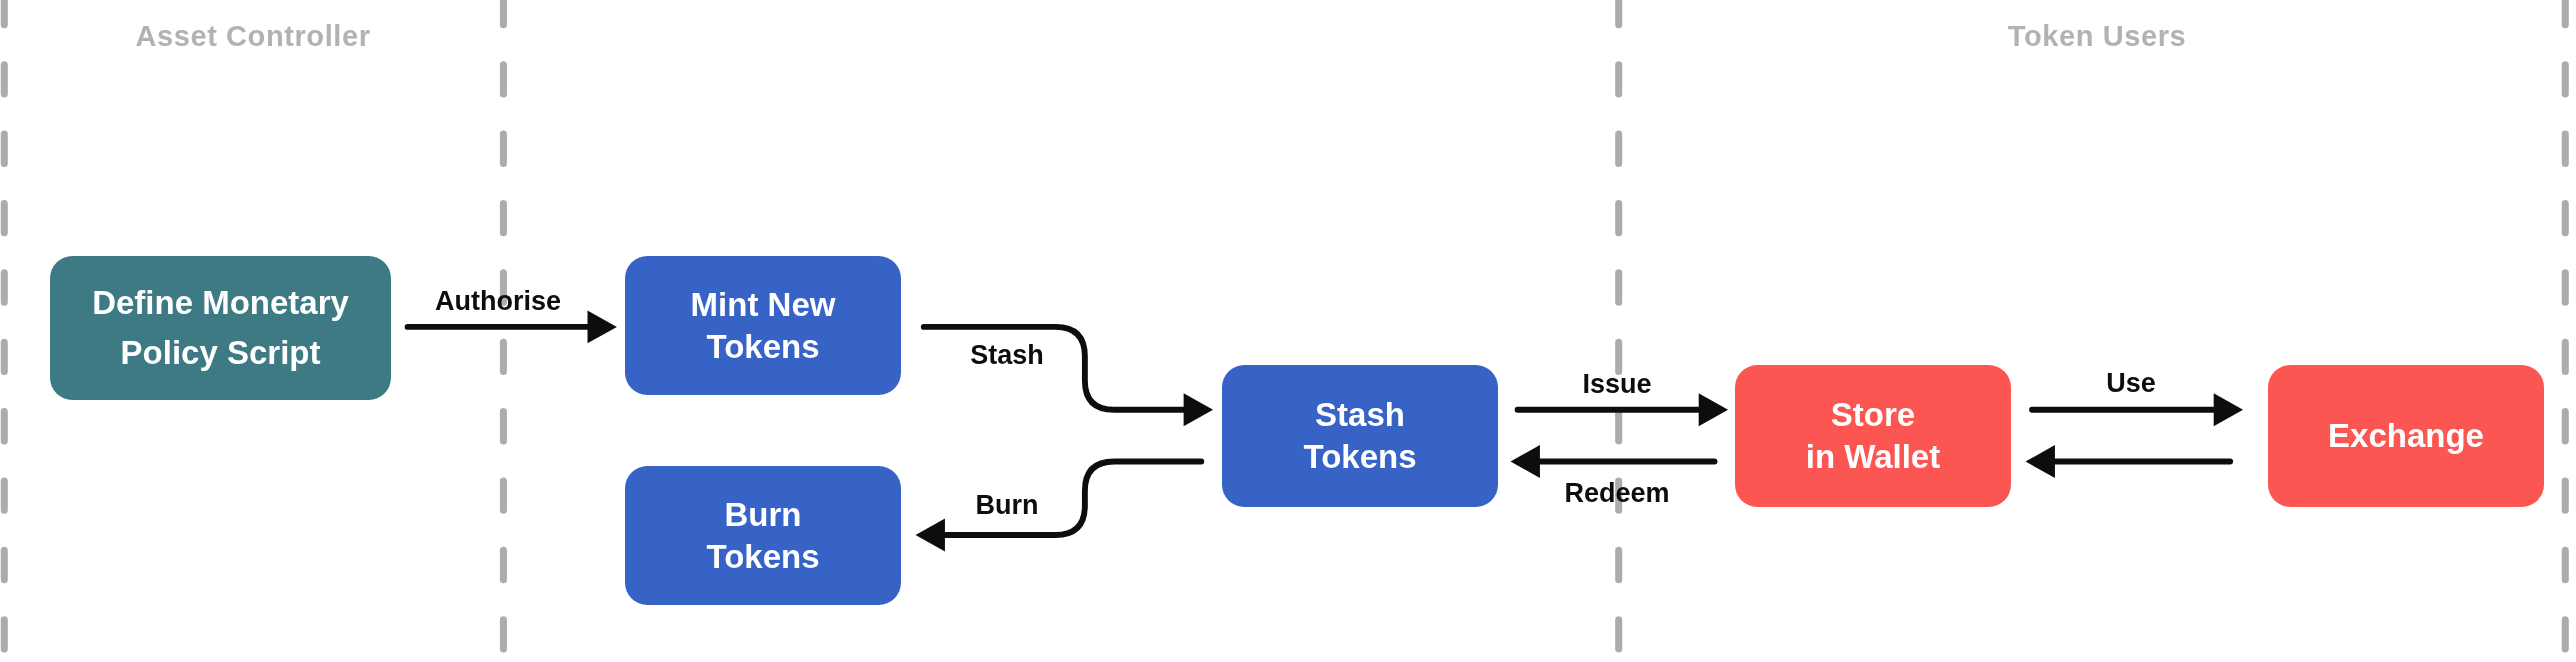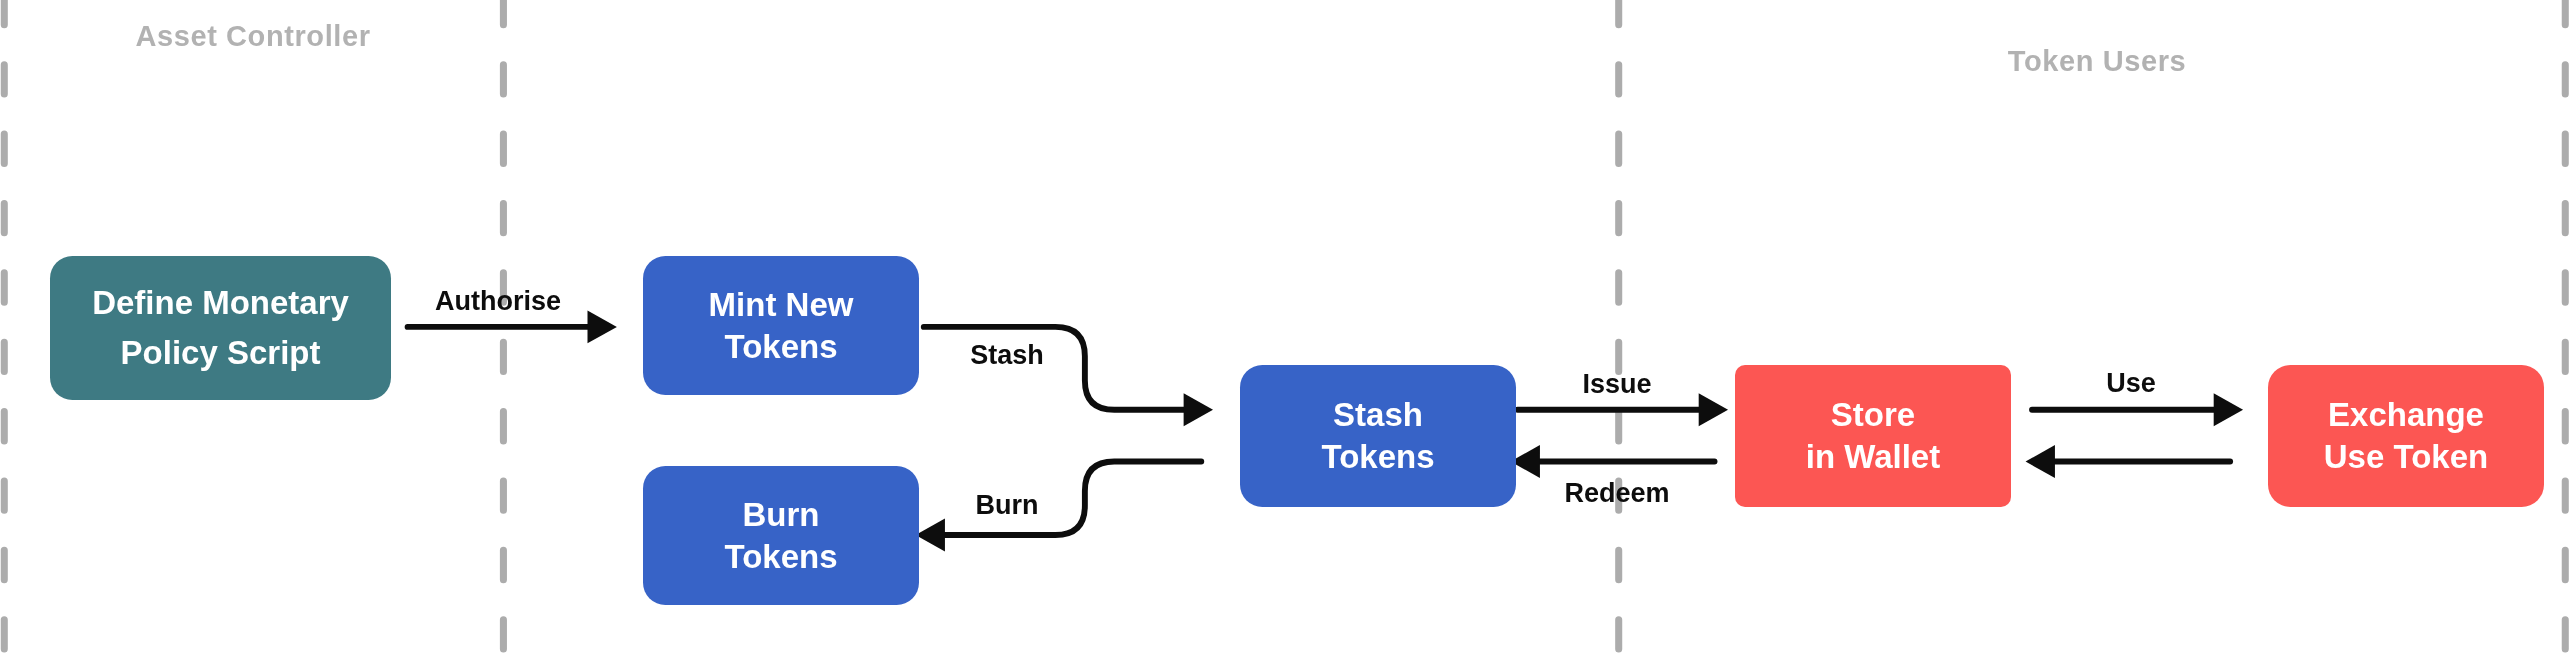--- a/index.html
+++ b/index.html
@@ -56,27 +56,27 @@
     align-items: center;
     justify-content: center;
     color: #ffffff;
     font-size: 33px;
     font-weight: 700;
     line-height: 1.26;
     text-align: center;
     white-space: nowrap;
   }
   .node--teal { background: #3e7a83; }
-  .node--blue { background: #3763c7; margin-left: 18px; }
+  .node--blue { background: #3763c7; }
   .node--red  { background: #fc5653; }
   .node-define   { left: 50px;   top: 256px; width: 341px; height: 144px; gap: 8px; }
   .node-mint     { left: 625px; top: 256px; width: 276px; height: 139px; }
   .node-burn     { left: 625px; top: 466px; width: 276px; height: 139px; }
   .node-stash    { left: 1222px; top: 365px; width: 276px; height: 142px; }
-  .node-store    { left: 1735px; top: 365px; width: 276px; height: 142px; border-radius: 10px; }
+  .node-store    { left: 1735px; top: 365px; width: 276px; height: 142px; }
   .node-exchange { left: 2256px; top: 365px; width: 276px; height: 142px; }
   .edge-label {
     position: absolute;
     transform: translate(-50%, -50%);
     font-size: 27px;
     font-weight: 600;
     color: #0d0d0d;
     white-space: nowrap;
   }
 </style>
@@ -108,21 +108,21 @@
     <polygon class="edge-head" points="2568,785 2618,757 2618,813"></polygon>
 
     <path class="edge-line" d="M 3455 697 H 3768"></path>
     <polygon class="edge-head" points="3814,697 3764,669 3764,725"></polygon>
 
     <path class="edge-line" d="M 3792 785 H 3490"></path>
     <polygon class="edge-head" points="3444,785 3494,757 3494,813"></polygon>
   </svg>
 
   <div class="section-title" style="left:253px; top:36px;">Asset Controller</div>
-  <div class="section-title" style="left:2097px; top:36px;margin-top:25px;">Token Users</div>
+  <div class="section-title" style="left:2097px; top:36px;">Token Users</div>
 
   <div class="node node--teal node-define" style="background-color: rgb(62, 122, 131);">
     <span>Define Monetary</span>
     <span>Policy Script</span>
   </div>
 
   <div class="node node--blue node-mint" style="background-color: rgb(55, 99, 199);">
     <span>Mint New</span>
     <span>Tokens</span>
   </div>
@@ -137,21 +137,20 @@
     <span>Tokens</span>
   </div>
 
   <div class="node node--red node-store" style="background-color: rgb(252, 86, 83);">
     <span>Store</span>
     <span>in Wallet</span>
   </div>
 
   <div class="node node--red node-exchange" style="background-color: rgb(252, 86, 83); margin-left: 12px;">
     <span>Exchange</span>
-    <span>Use Token</span>
   </div>
 
   <div class="edge-label" style="left:498px; top:301px;">Authorise</div>
   <div class="edge-label" style="left:1007px; top:355px;">Stash</div>
   <div class="edge-label" style="left:1007px; top:505px;">Burn</div>
   <div class="edge-label" style="left:1617px; top:384px;">Issue</div>
   <div class="edge-label" style="left:1617px; top:493px;">Redeem</div>
   <div class="edge-label" style="left:2131px; top:383px;">Use</div>
 
 </div>

